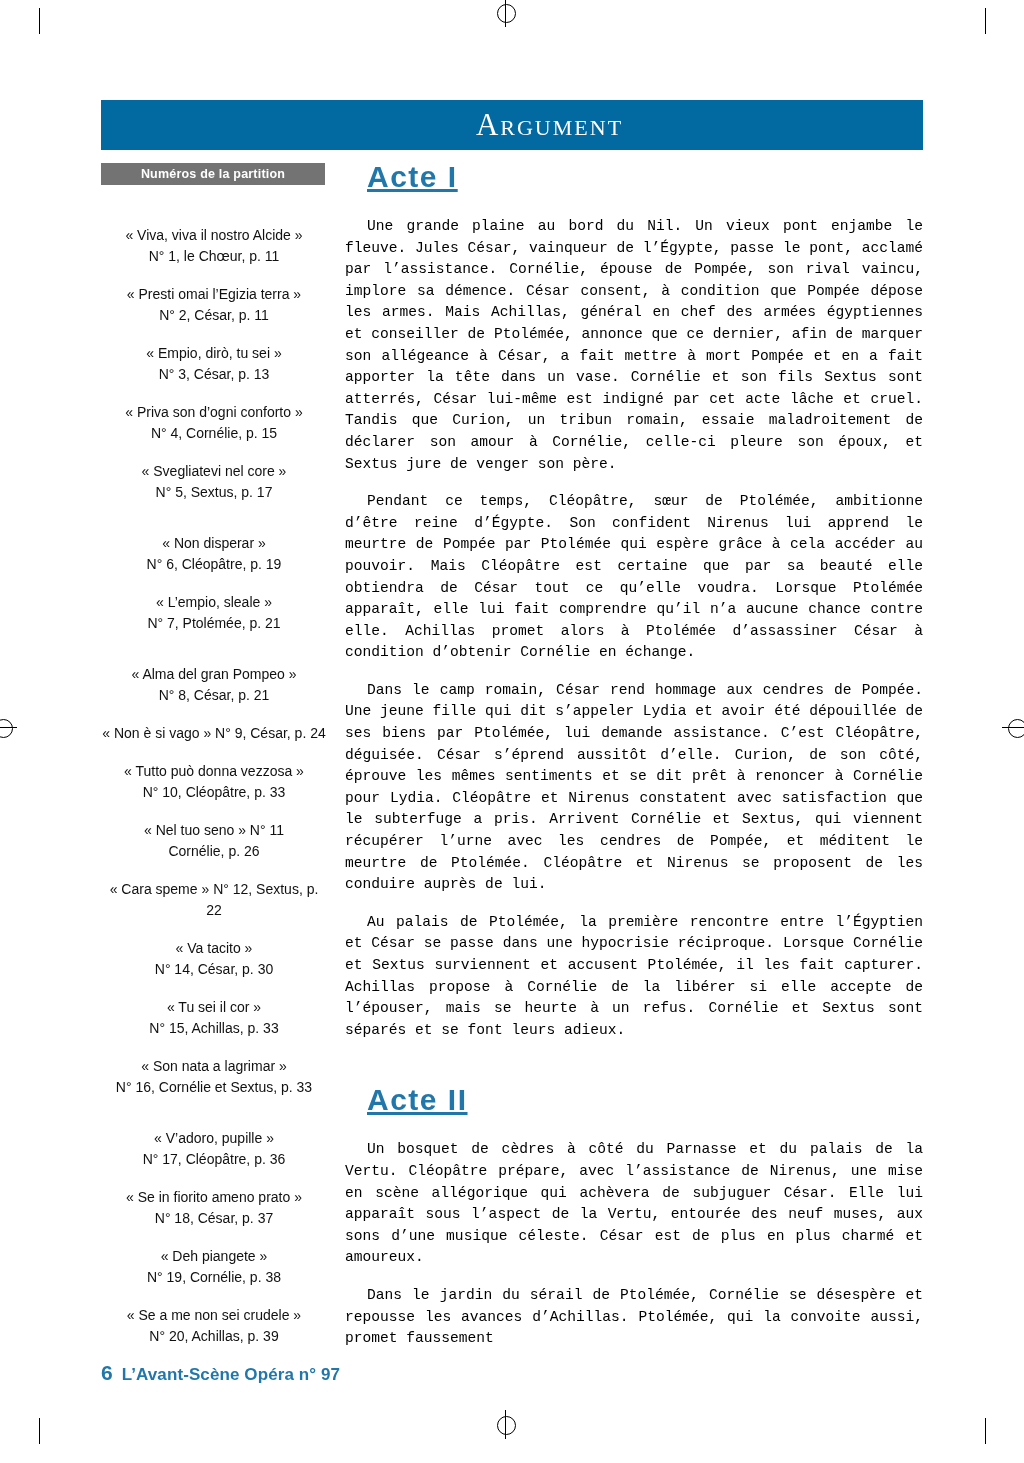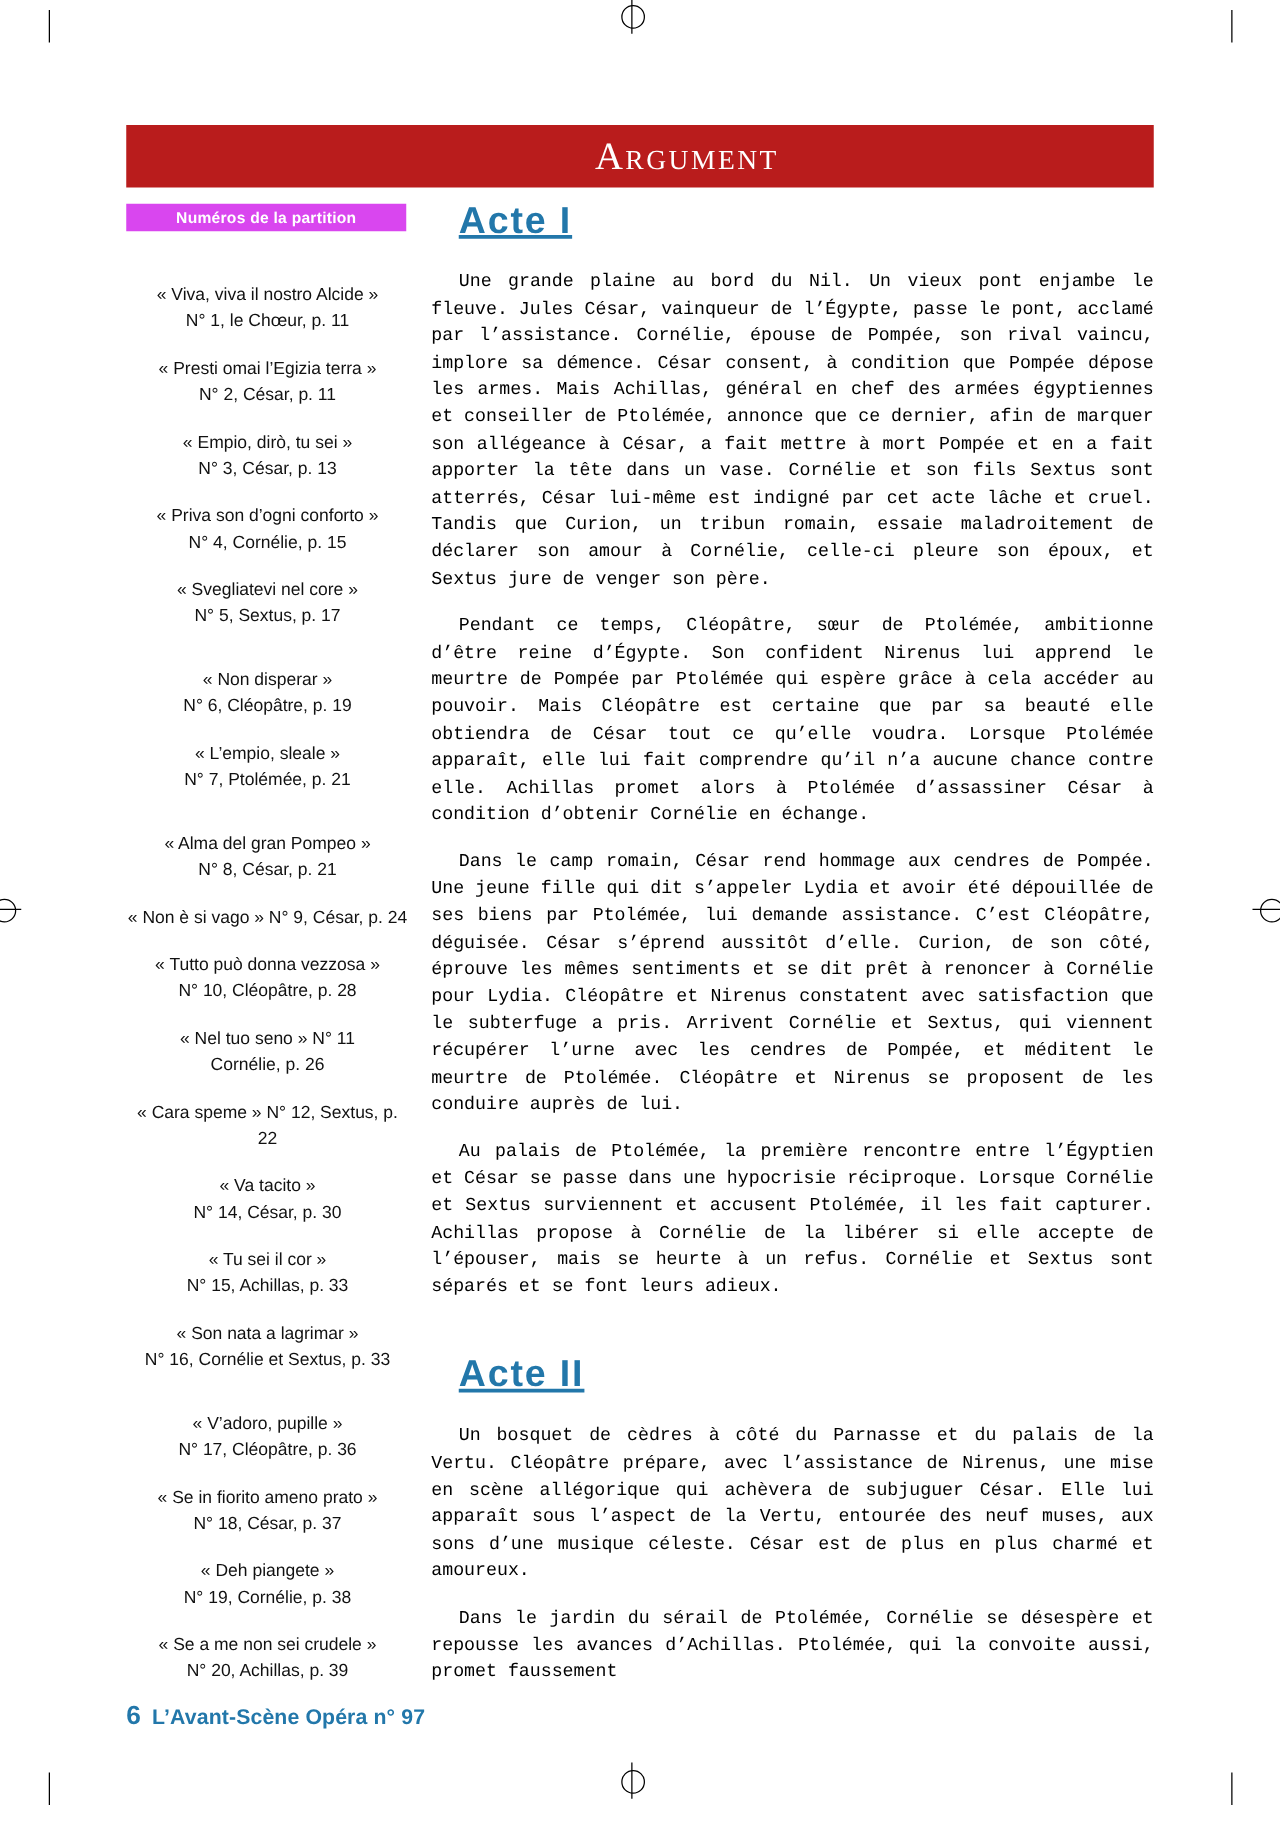--- a/index.html
+++ b/index.html
@@ -40,21 +40,21 @@
     width: 1024px;
     height: 1463px;
   }
 
   .title-band {
     position: absolute;
     left: 101px;
     top: 100px;
     width: 822px;
     height: 50px;
-    background: #b91c1c;
+    background: #0369a1;
   }
   .title-band .title-text {
     position: absolute;
     left: 0; right: 0;
     top: 50%;
     transform: translateY(-50%);
     text-align: center;
     color: #ffffff;
     font-family: "Liberation Serif", serif;
     font-size: 31px;
@@ -66,21 +66,21 @@
   
   .left-col {
     position: absolute;
     left: 101px;
     top: 163px;
     width: 226px;
   }
   .numeros-band {
     width: 224px;
     height: 22px;
-    background: #d946ef;
+    background: #737373;
     color: #ffffff;
     font-size: 12.5px;
     font-weight: bold;
     display: flex;
     align-items: center;
     justify-content: center;
     letter-spacing: 0.2px;
   }
   .aria-list {
     margin-top: 40px;
@@ -213,21 +213,21 @@
           </div>
         </div>
         <div class="aria-group">
           <div class="aria-entry">
             <span class="line1">« Alma del gran Pompeo »</span>
             <span class="line2">N° 8, César, p. 21</span>
           </div>
           <div class="aria-entry inline"><span class="line1">« Non è si vago »</span><span class="line2"> N° 9, César, p. 24</span></div>
           <div class="aria-entry">
             <span class="line1">« Tutto può donna vezzosa »</span>
-            <span class="line2">N° 10, Cléopâtre, p. 28</span>
+            <span class="line2">N° 10, Cléopâtre, p. 33</span>
           </div>
           <div class="aria-entry">
             <span class="line1">« Nel tuo seno » N° 11</span>
             <span class="line2">Cornélie, p. 26</span>
           </div>
           <div class="aria-entry inline"><span class="line1">« Cara speme »</span><span class="line2"> N° 12, Sextus, p. 22</span></div>
           <div class="aria-entry">
             <span class="line1">« Va tacito »</span>
             <span class="line2">N° 14, César, p. 30</span>
           </div>

